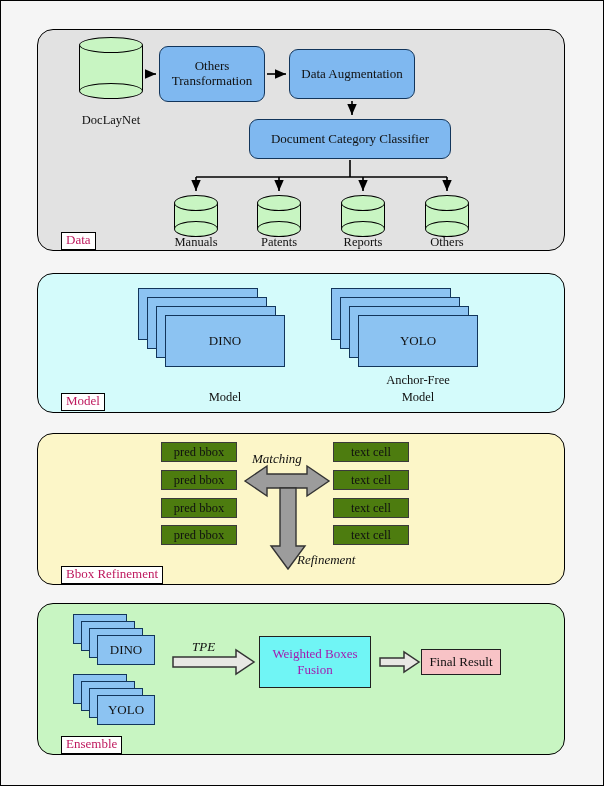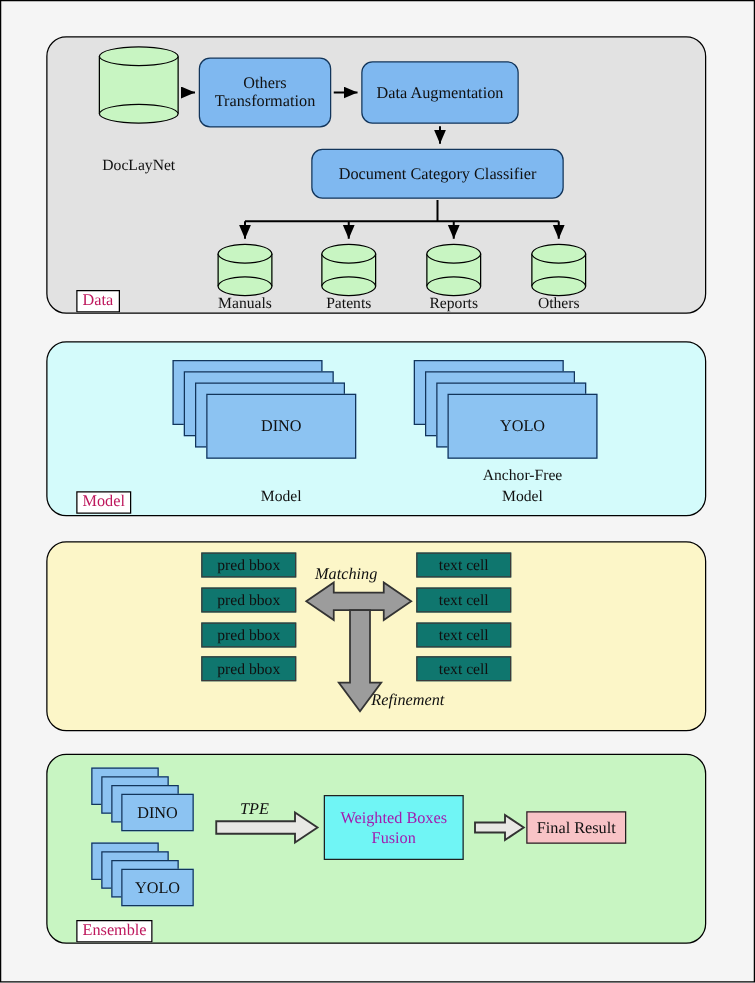--- a/index.html
+++ b/index.html
@@ -39,21 +39,21 @@
   .cyl .bot{
     position:absolute;left:0;bottom:0;width:100%;height:16px;
     background:#c8f5c2;border:1.5px solid #000;border-radius:50%;box-sizing:border-box;
   }
   .cap{position:absolute;font-size:12.5px;text-align:center;color:#101010;white-space:nowrap;}
   .stack-card{
     position:absolute;background:#8cc3f2;border:1.6px solid #12355b;box-sizing:border-box;
     display:flex;align-items:center;justify-content:center;font-size:13px;color:#101010;
   }
   .gray-box{
-    position:absolute;background:#0f766e;border:1.5px solid #3a3a3a;box-sizing:border-box;
+    position:absolute;background:#4d7c0f;border:1.5px solid #3a3a3a;box-sizing:border-box;
     display:flex;align-items:center;justify-content:center;font-size:12.5px;color:#101010;
   }
   .cyan-box{
     position:absolute;background:#70f5f5;border:1.7px solid #202020;box-sizing:border-box;
     display:flex;align-items:center;justify-content:center;text-align:center;
     font-size:13px;color:#a21caf;line-height:1.2;
   }
   .pink-box{
     position:absolute;background:#f8c3c6;border:1.6px solid #202020;box-sizing:border-box;
     display:flex;align-items:center;justify-content:center;font-size:13px;color:#101010;
@@ -67,21 +67,21 @@
 <div id="frame">
 
   <div class="panel" style="left:36px;top:28px;width:528px;height:222px;background:#e2e2e2;">
   </div>
 
   <div class="cyl" style="left:78px;top:36px;width:64px;height:62px;">
     <div class="body"></div>
     <div class="bot"></div>
     <div class="top"></div>
   </div>
-  <div class="cap" style="left:60px;top:124px;width:100px;">DocLayNet</div>
+  <div class="cap" style="left:60px;top:112px;width:100px;">DocLayNet</div>
 
   <div class="node rounded-blue" style="left:158px;top:45px;width:106px;height:56px;flex-direction:column;">
     <span>Others</span>
     <span>Transformation</span>
   </div>
 
   <div class="node rounded-blue" style="left:288px;top:48px;width:126px;height:50px;">
     <span>Data Augmentation</span>
   </div>
 
@@ -148,20 +148,21 @@
   <div class="gray-box" style="left:160px;top:524px;width:76px;height:20px;">pred bbox</div>
 
   <div class="gray-box" style="left:332px;top:441px;width:76px;height:20px;">text cell</div>
   <div class="gray-box" style="left:332px;top:469px;width:76px;height:20px;">text cell</div>
   <div class="gray-box" style="left:332px;top:497px;width:76px;height:20px;">text cell</div>
   <div class="gray-box" style="left:332px;top:524px;width:76px;height:20px;">text cell</div>
 
   <div class="lbl" style="left:251px;top:450px;">Matching</div>
   <div class="lbl" style="left:296px;top:551px;">Refinement</div>
 
+  <div class="panel-label" style="left:60px;top:565px;">Bbox Refinement</div>
 
   <div class="panel" style="left:36px;top:602px;width:528px;height:152px;background:#c8f5c2;"></div>
 
   <div class="stack-card" style="left:72px;top:613px;width:54px;height:30px;"></div>
   <div class="stack-card" style="left:80px;top:620px;width:54px;height:30px;"></div>
   <div class="stack-card" style="left:88px;top:627px;width:54px;height:30px;"></div>
   <div class="stack-card" style="left:96px;top:634px;width:58px;height:30px;">
     <span>DINO</span>
   </div>
 

